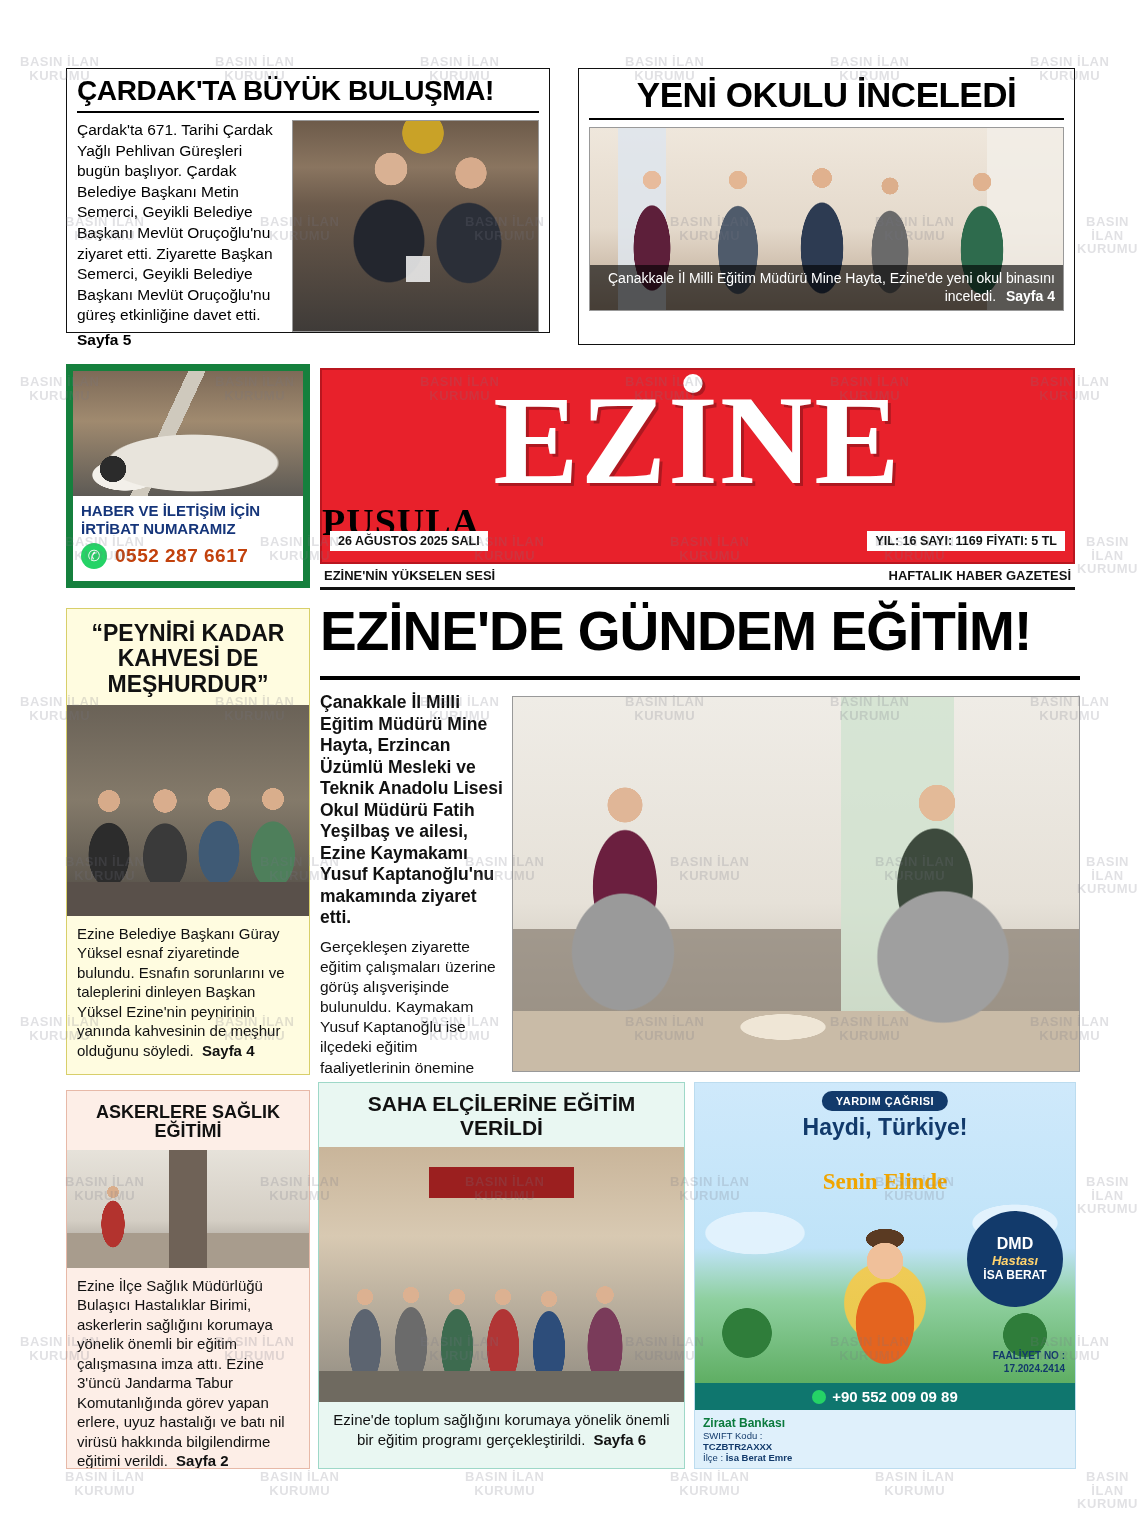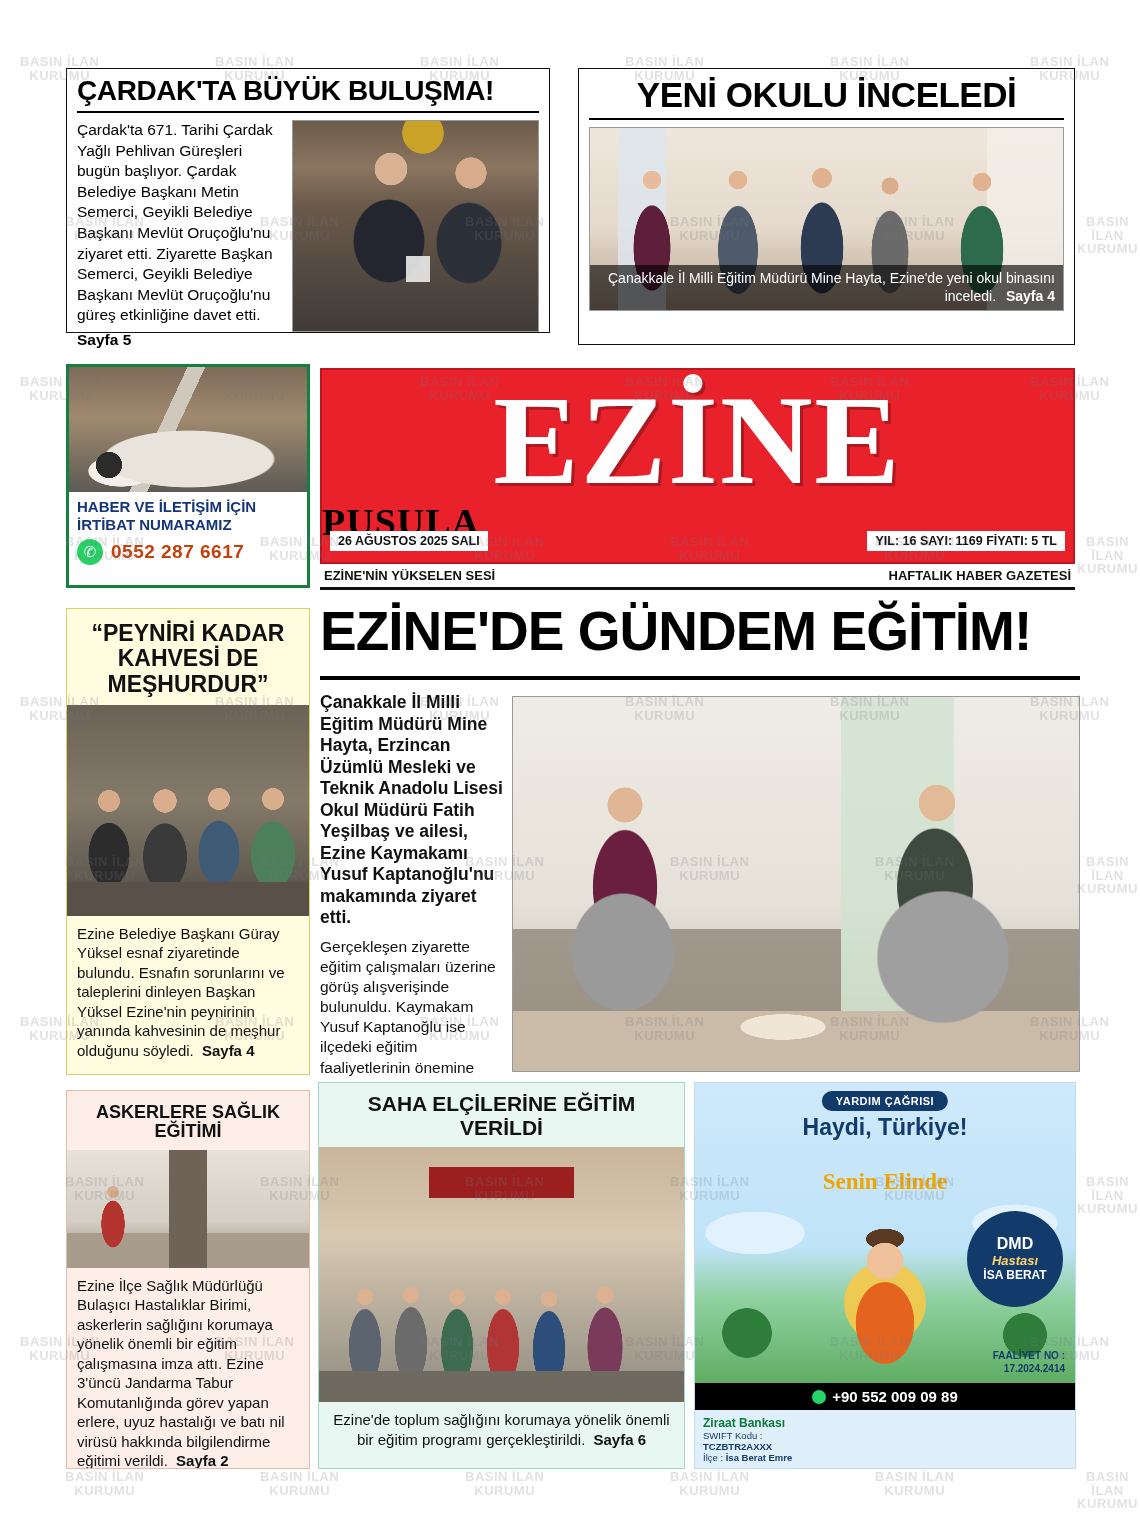--- a/index.html
+++ b/index.html
@@ -63,21 +63,21 @@
   .caption-dark{
     position:absolute; left:0; right:0; bottom:0;
     background:rgba(0,0,0,0.62); color:#fff; font-size:14px; line-height:1.25;
     padding:5px 8px;
     text-align:right;
   }
 
   
   .contact-box{
     position:absolute; left:66px; top:364px; width:244px; height:224px;
-    border:3px solid #15803d; background:#fff; overflow:hidden;
+    border:7px solid #15803d; background:#fff; overflow:hidden;
   }
   .contact-photo{ height:125px; position:relative; overflow:hidden; }
   .contact-txt{
     color:#15357a; font-weight:bold; font-size:15px; line-height:1.18; padding:6px 8px 0;
   }
   .phone-row{ display:flex; align-items:center; gap:8px; padding:6px 8px; }
   .wa{
     width:26px;height:26px;border-radius:50%;background:#25D366;position:relative;flex:none;
     display:flex;align-items:center;justify-content:center;color:#fff;font-size:15px;
   }
@@ -199,21 +199,21 @@
     font-weight:bold;
   }
   .ad-badge2 .l1{ font-size:16px; }
   .ad-badge2 .l2{ font-size:13px; font-style:italic; color:#ffd36e; }
   .ad-badge2 .l3{ font-size:12px; }
   .ad-faal{
     position:absolute; right:10px; bottom:8px; text-align:right;
     color:#123a6b; font-size:10px; font-weight:bold; line-height:1.25;
   }
   .ad-phone{
-    background:#000000; color:#fff; text-align:center; font-weight:bold;
+    background:#0f766e; color:#fff; text-align:center; font-weight:bold;
     font-size:15px; padding:5px 0;
   }
   .ad-bank{
     display:flex; gap:6px; padding:6px 8px; font-size:9.5px; color:#123a6b;
   }
   .ad-bank-l{ width:120px; }
   .ziraat{ font-weight:bold; font-size:12px; color:#0a7a3c; }
   .ad-iban div{ line-height:1.5; white-space:nowrap; }
   .ad-iban b{ color:#123a6b; }
 

